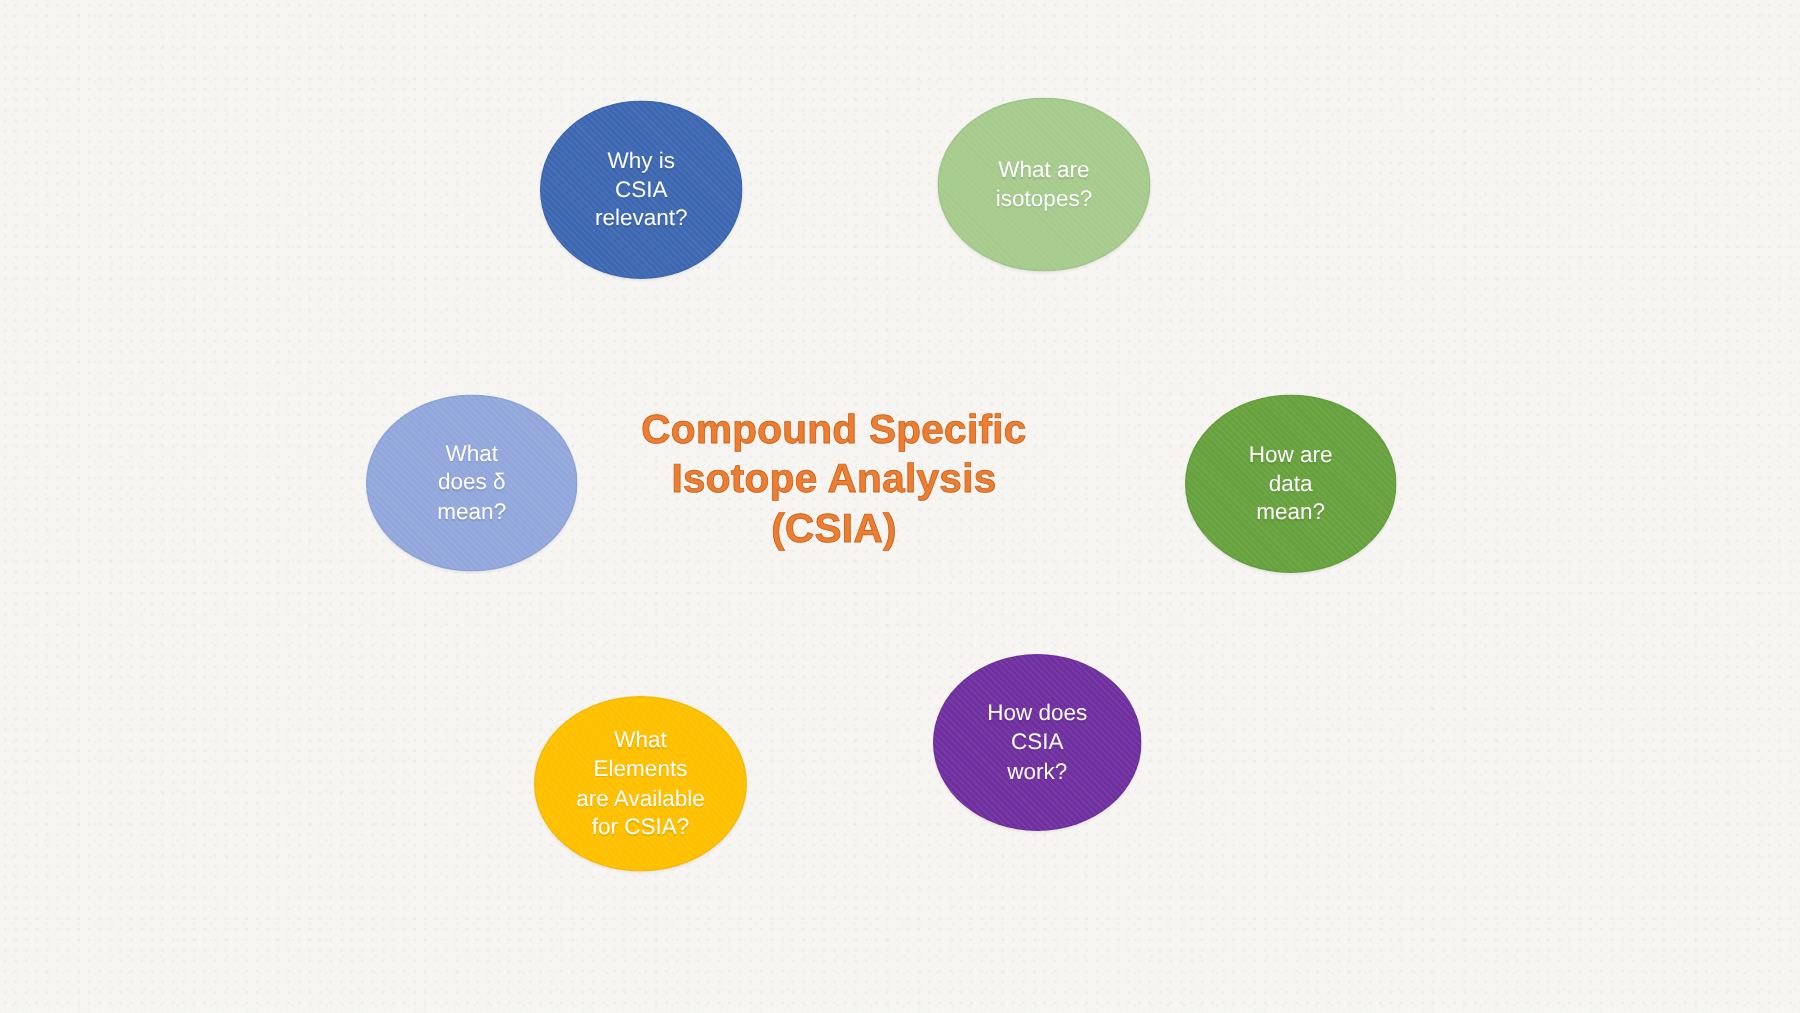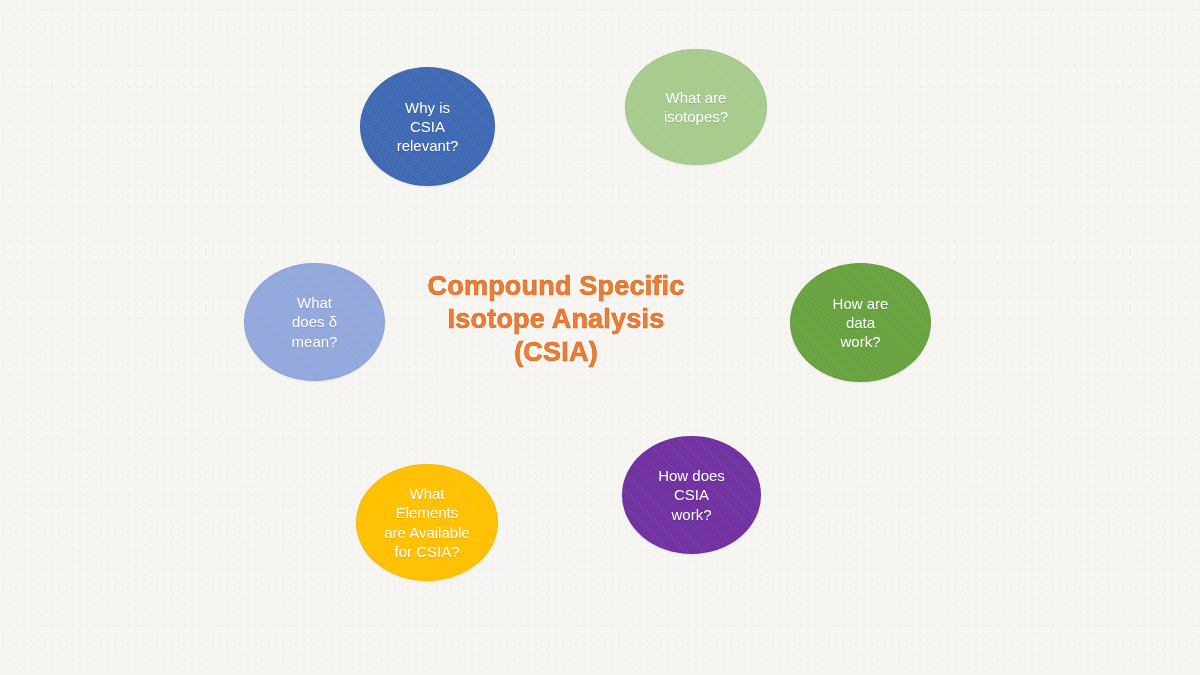--- a/index.html
+++ b/index.html
@@ -34,21 +34,21 @@
     box-shadow: inset 0 0 0 1px rgba(0,0,0,0.04), 0 1px 2px rgba(0,0,0,0.08);
   }
   .bubble-label {
     color: #ffffff;
     font-size: 15px;
     line-height: 1.28;
     white-space: pre-line;
     text-shadow: 0 1px 1px rgba(0,0,0,0.12);
   }
   .bubble.b1 { left: 360px; top: 67px;  width: 135px; height: 119px; }
-  .bubble.b2 { left: 625px; top: 49px;  width: 142px; height: 116px; }
+  .bubble.b2 { left: 625px; top: 65px;  width: 142px; height: 116px; }
   .bubble.b3 { left: 244px; top: 263px; width: 141px; height: 118px; }
   .bubble.b4 { left: 790px; top: 263px; width: 141px; height: 119px; }
   .bubble.b5 { left: 356px; top: 464px; width: 142px; height: 117px; }
   .bubble.b6 { left: 622px; top: 436px; width: 139px; height: 118px; }
   .slide-title {
     position: absolute;
     left: 375px;
     top: 270px;
     width: 362px;
     text-align: center;
@@ -83,21 +83,21 @@
 
   <div class="bubble b3" style="background-color: rgb(146, 167, 219);">
     <span class="bubble-label">What
 does δ
 mean?</span>
   </div>
 
   <div class="bubble b4" style="background-color: rgb(103, 162, 62);">
     <span class="bubble-label">How are
 data
-work?</span>
+mean?</span>
   </div>
 
   <div class="bubble b5" style="background-color: rgb(255, 192, 0);">
     <span class="bubble-label">What
 Elements
 are Available
 for CSIA?</span>
   </div>
 
   <div class="bubble b6" style="background-color: rgb(112, 48, 160);">

